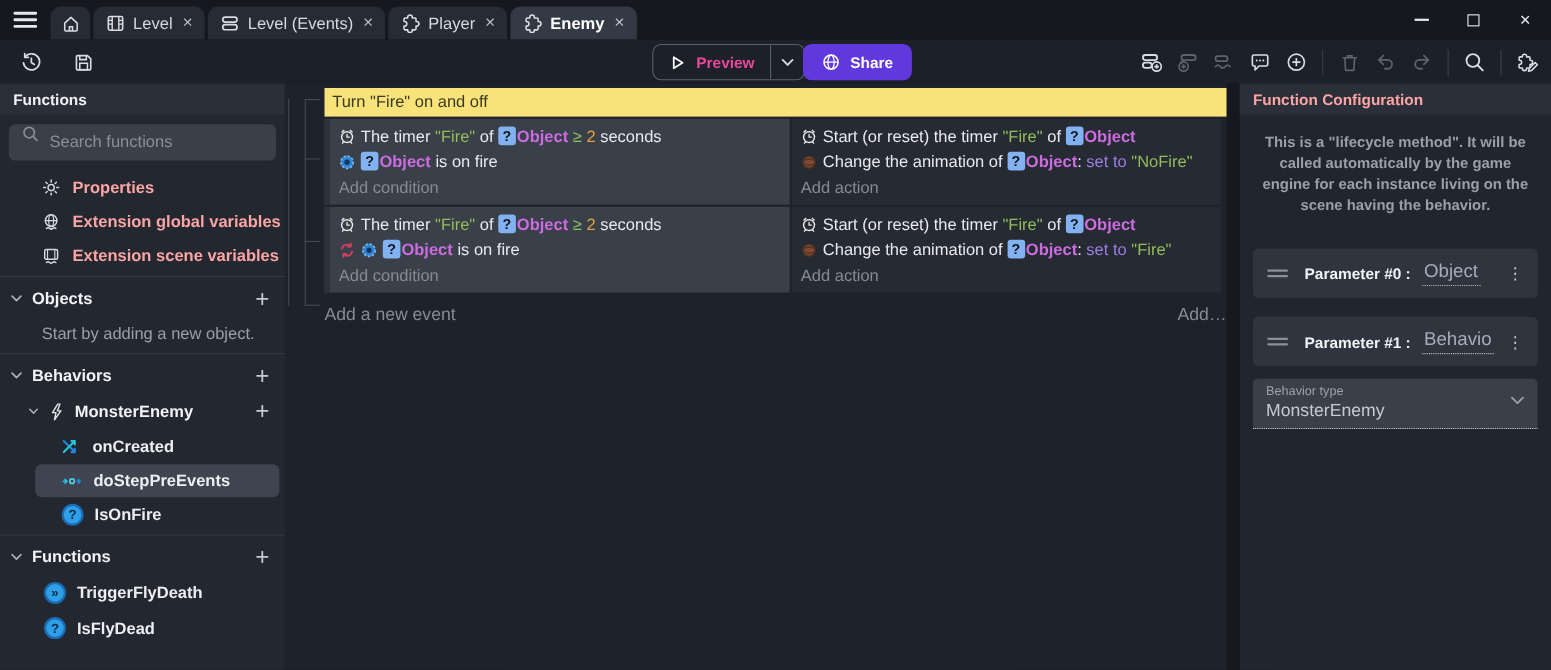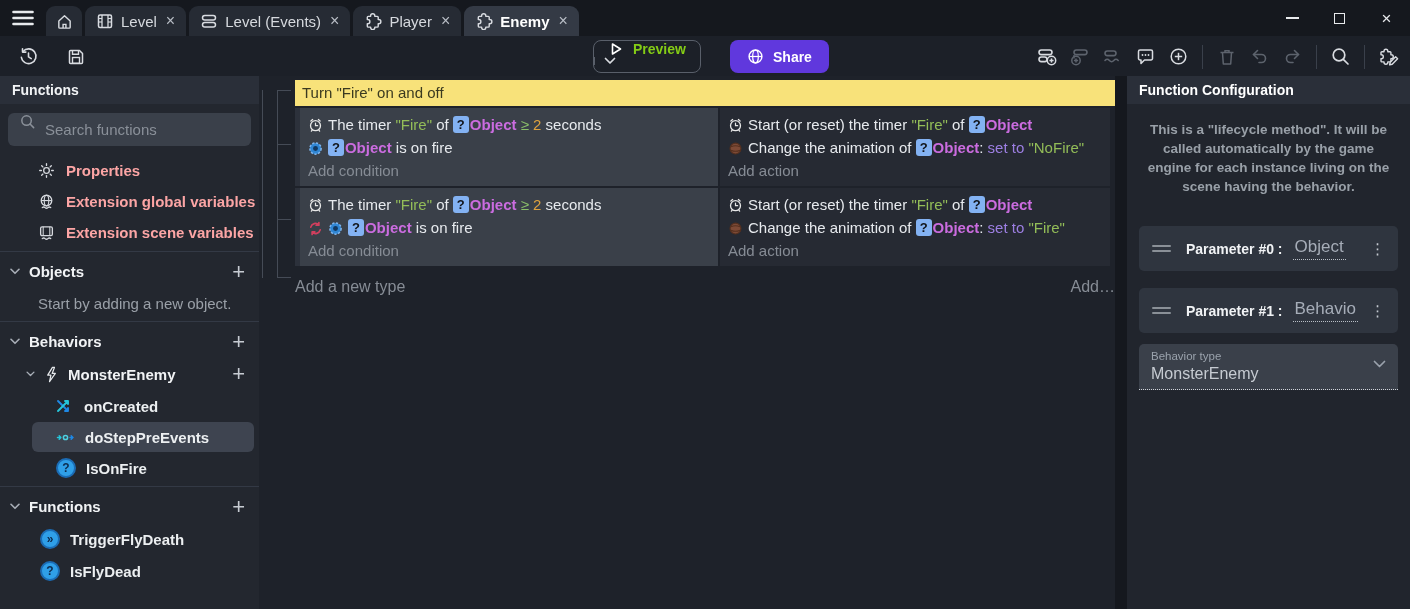--- a/index.html
+++ b/index.html
@@ -20,21 +20,21 @@
   .wincontrols { margin-left:auto; align-self:stretch; display:flex; }
   .winbtn { width:47px; height:36px; display:grid; place-items:center; color:#e8eaed; }
   .minus-glyph { width:13px; height:2px; background:#e8eaed; }
   .square-glyph { width:11px; height:11px; border:1.5px solid #e8eaed; }
   .x-glyph { font-size:17px; line-height:1; }
 
   
   .toolbar { position:absolute; top:36px; left:0; right:0; height:40px; background:#1c2028; }
   .tool-left { position:absolute; left:12px; top:7px; display:flex; gap:14px; color:#d9dce1; }
   .btn-preview { position:absolute; left:593px; top:4px; height:33px; display:flex;
-                 border:1px solid #595f6a; border-radius:8px; color:#84cc16;flex-direction:column; }
+                 border:1px solid #595f6a; border-radius:8px; color:#ec4899; }
   .preview-main { display:flex; align-items:center; gap:9px; padding:0 14px; font-weight:700; font-size:14px; }
   .preview-caret { width:31px; border-left:1px solid #595f6a; display:grid; place-items:center; }
   .btn-share { position:absolute; left:730px; top:4px; height:33px; background:#6038dd; border-radius:8px;
                display:flex; align-items:center; gap:9px; padding:0 17px; font-weight:700; font-size:14px; color:#fff; }
   .tool-right { position:absolute; right:5px; top:4px; height:33px; display:flex; align-items:center; }
   .ti { width:27px; height:27px; display:grid; place-items:center; margin:0 3px; color:#d9dce1; }
   .ti.dim { color:#5d636d; }
   .tsep { width:1px; height:24px; background:#3a404b; margin:0 7px; }
 
   
@@ -87,21 +87,21 @@
   .qbadge { display:inline-block; background:#83b2f3; color:#111419; font-weight:800; font-size:13px;
             border-radius:3px; padding:0 4px; line-height:17px; margin-right:1px; vertical-align:1px; }
   .op { color:#8cc06a; }
   .num { color:#e0a23e; }
   .kw { color:#9d7fe3; }
   .evicon { display:inline-block; vertical-align:-3px; margin-right:5px; }
   .sheet-footer { display:flex; justify-content:space-between; margin-top:12px;
                   color:#868c95; font-size:16px; }
 
   
-  .rp-header { height:28px; background:#2a2f39; color:#ffffff; font-size:14px; font-weight:700;
+  .rp-header { height:28px; background:#2a2f39; color:#fca5a5; font-size:14px; font-weight:700;
                line-height:28px; padding-left:12px; }
   .rp-desc { margin:16px 14px 0; text-align:center; color:#99a0a8; font-size:13.5px; line-height:19px; font-weight:600; }
   .param-row { margin:30px 12px 0; height:45px; background:#2f353f; border-radius:5px;
                display:flex; align-items:center; padding:0 13px; }
   .param-row.second { margin-top:17px; }
   .draghandle { width:19px; display:grid; gap:3px; }
   .draghandle span { height:2px; background:#8a9097; border-radius:1px; }
   .param-label { margin-left:15px; font-weight:700; font-size:14px; color:#f1f3f5; }
   .param-value { margin-left:10px; color:#a6adb8; font-size:17px; border-bottom:1px dotted #b9bfc7; padding:0 2px 2px; }
   .kebab { margin-left:auto; color:#c3c8cf; font-size:15px; letter-spacing:0; }
@@ -523,21 +523,21 @@
                   </svg></span><span>Start (or reset) the timer </span><span class="str">"Fire"</span><span> of </span><span class="qbadge">?</span><span class="obj">Object</span></div>
             <div class="eline"><span class="evicon"><svg width="15" height="15" viewBox="0 0 16 16">
                     <circle cx="8" cy="8" r="5.8" fill="#7d4a36" stroke="#54301f" stroke-width="1.2"></circle>
                     <path d="M3.2 6.2q4.8-2.4 9.6 0M3.2 9.8q4.8 2.4 9.6 0" fill="none" stroke="#54301f" stroke-width="1.1"></path>
                   </svg></span><span>Change the animation of </span><span class="qbadge">?</span><span class="obj">Object</span><span>: </span><span class="kw">set to</span><span class="str"> "Fire"</span></div>
             <div class="addline">Add action</div>
           </div>
         </div>
 
         <div class="sheet-footer">
-          <span>Add a new type</span>
+          <span>Add a new event</span>
           <span>Add…</span>
         </div>
       </div>
     </div>
 
     <div class="gap-col"></div>
 
     <div class="rightpanel">
       <div class="rp-header">Function Configuration</div>
       <div class="rp-desc">This is a "lifecycle method". It will be called automatically by the game engine for each instance living on the scene having the behavior.</div>

